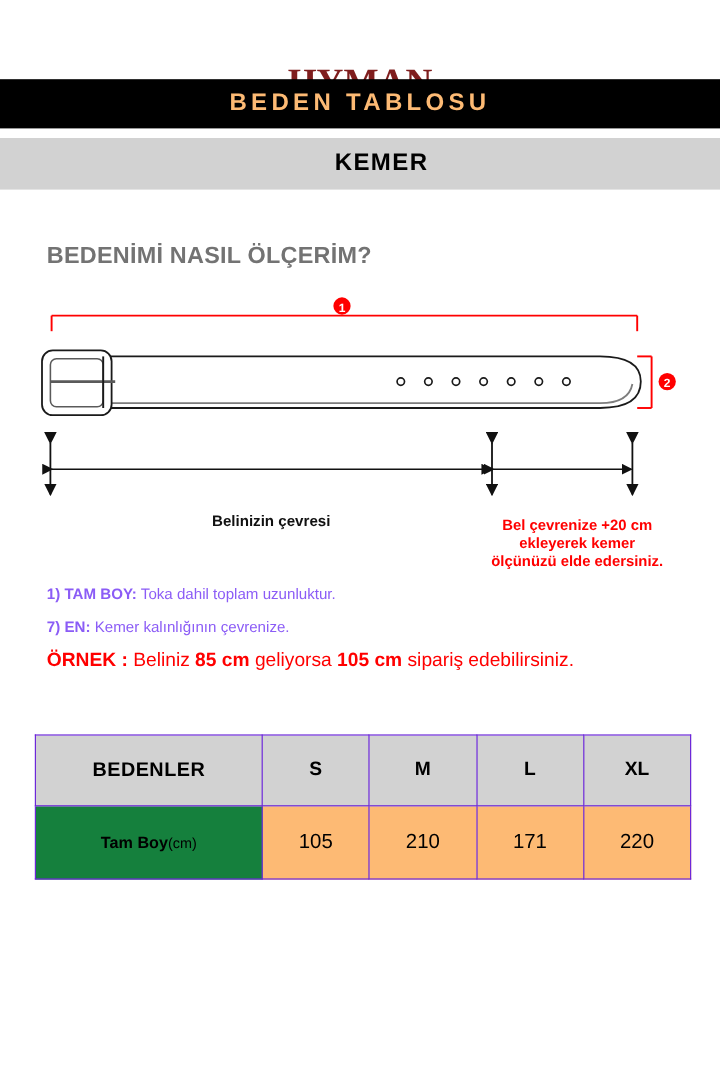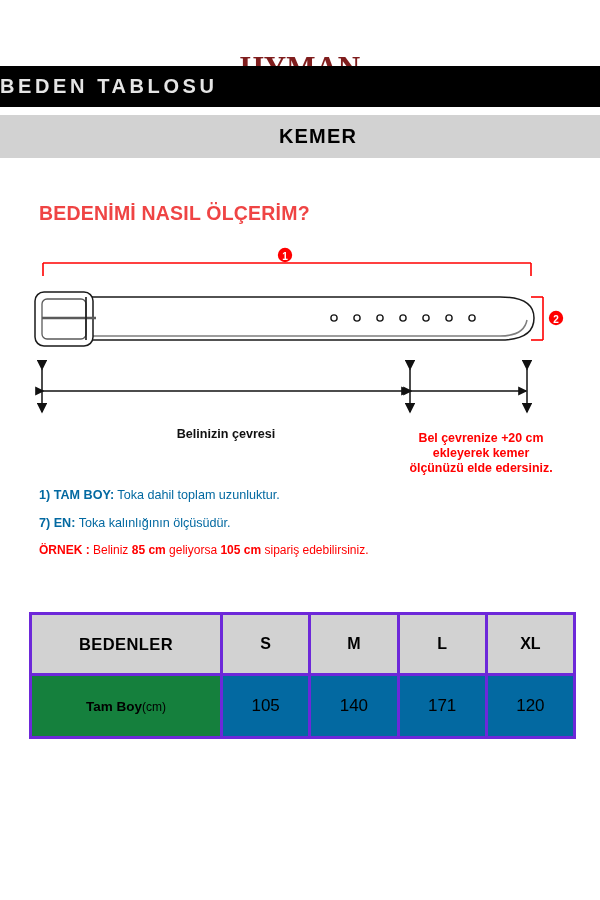--- a/index.html
+++ b/index.html
@@ -33,21 +33,22 @@
   .black-bar {
     position: absolute;
     top: 66px;
     left: 0;
     width: 600px;
     height: 41px;
     background: #000000;
   }
   .black-bar-text {
     width: 100%;
-    color: #e5e5e5;
+    text-align: center;
+    color: #fdba74;
     font-size: 20px;
     font-weight: bold;
     letter-spacing: 3.6px;
     line-height: 41px;
   }
   .gray-bar {
     position: absolute;
     top: 115px;
     left: 0;
     width: 600px;
@@ -65,21 +66,21 @@
     line-height: 43px;
   }
 
   
   .section-heading {
     position: absolute;
     top: 202px;
     left: 39px;
     font-size: 19.5px;
     font-weight: bold;
-    color: #ef4444;
+    color: #737373;
     letter-spacing: 0.2px;
   }
 
   
   .diagram {
     position: absolute;
     top: 240px;
     left: 0;
     width: 600px;
     height: 250px;
@@ -88,66 +89,66 @@
 
   
   .notes {
     position: absolute;
     top: 488px;
     left: 39px;
     width: 520px;
   }
   .note-line {
     font-size: 12.6px;
-    color: #0369a1;
+    color: #8b5cf6;
     line-height: 15px;
     margin-bottom: 13px;
     white-space: nowrap;
   }
   .note-line:last-child { margin-bottom: 0; }
   .note-line b { font-weight: bold; }
   .note-en-group { margin-bottom: 4px; }
   .note-red {
-    font-size: 12px;
+    font-size: 16px;
     color: #ff0000;
     line-height: 15px;
     white-space: nowrap;
     margin-top: 12px;
   }
   .note-red b { font-weight: bold; }
 
   
   .size-table {
     position: absolute;
     top: 612px;
     left: 29px;
     width: 547px;
     border-collapse: collapse;
     table-layout: fixed;
   }
   .size-table td {
-    border: 3px solid #6d28d9;
+    border: 1px solid #6d28d9;
     text-align: center;
     vertical-align: middle;
     color: #000000;
   }
   .size-table .hdr-row td {
     background: #d2d2d2;
     height: 56px;
     font-size: 16px;
     font-weight: bold;
   }
   .size-table .hdr-row td.label-col {
     font-size: 16.5px;
     letter-spacing: 0.4px;
   }
   .size-table .data-row td {
     height: 58px;
     font-size: 17px;
-    background: #0369a1;
+    background: #fdba74;
   }
   .size-table .data-row td.label-col {
     background: #15803d;
     font-size: 13.5px;
     font-weight: bold;
   }
   .size-table .label-col { width: 186px; }
   .unit { font-weight: normal; font-size: 12px; }
 </style>
 </head>
@@ -240,37 +241,37 @@
       <text x="481" y="232">ölçünüzü elde edersiniz.</text>
     </g>
   </svg>
 </div>
 
 <div class="notes">
   <div class="note-line">
     <b>1) TAM BOY:</b><span> Toka dahil toplam uzunluktur.</span>
   </div>
   <div class="note-line note-en-group">
-    <b>7) EN:</b><span> Toka kalınlığının ölçüsüdür.</span>
+    <b>7) EN:</b><span> Kemer kalınlığının çevrenize.</span>
   </div>
   <div class="note-red">
     <b>ÖRNEK :</b><span> Beliniz </span><b>85 cm</b><span> geliyorsa </span><b>105 cm</b><span> sipariş edebilirsiniz.</span>
   </div>
 </div>
 
 <table class="size-table">
   <tbody>
     <tr class="hdr-row">
       <td class="label-col">BEDENLER</td>
       <td>S</td>
       <td>M</td>
       <td>L</td>
       <td>XL</td>
     </tr>
     <tr class="data-row">
       <td class="label-col"><span>Tam Boy</span><span class="unit">(cm)</span></td>
       <td>105</td>
-      <td>140</td>
+      <td>210</td>
       <td>171</td>
-      <td>120</td>
+      <td>220</td>
     </tr>
   </tbody>
 </table>
 
 </body></html>

